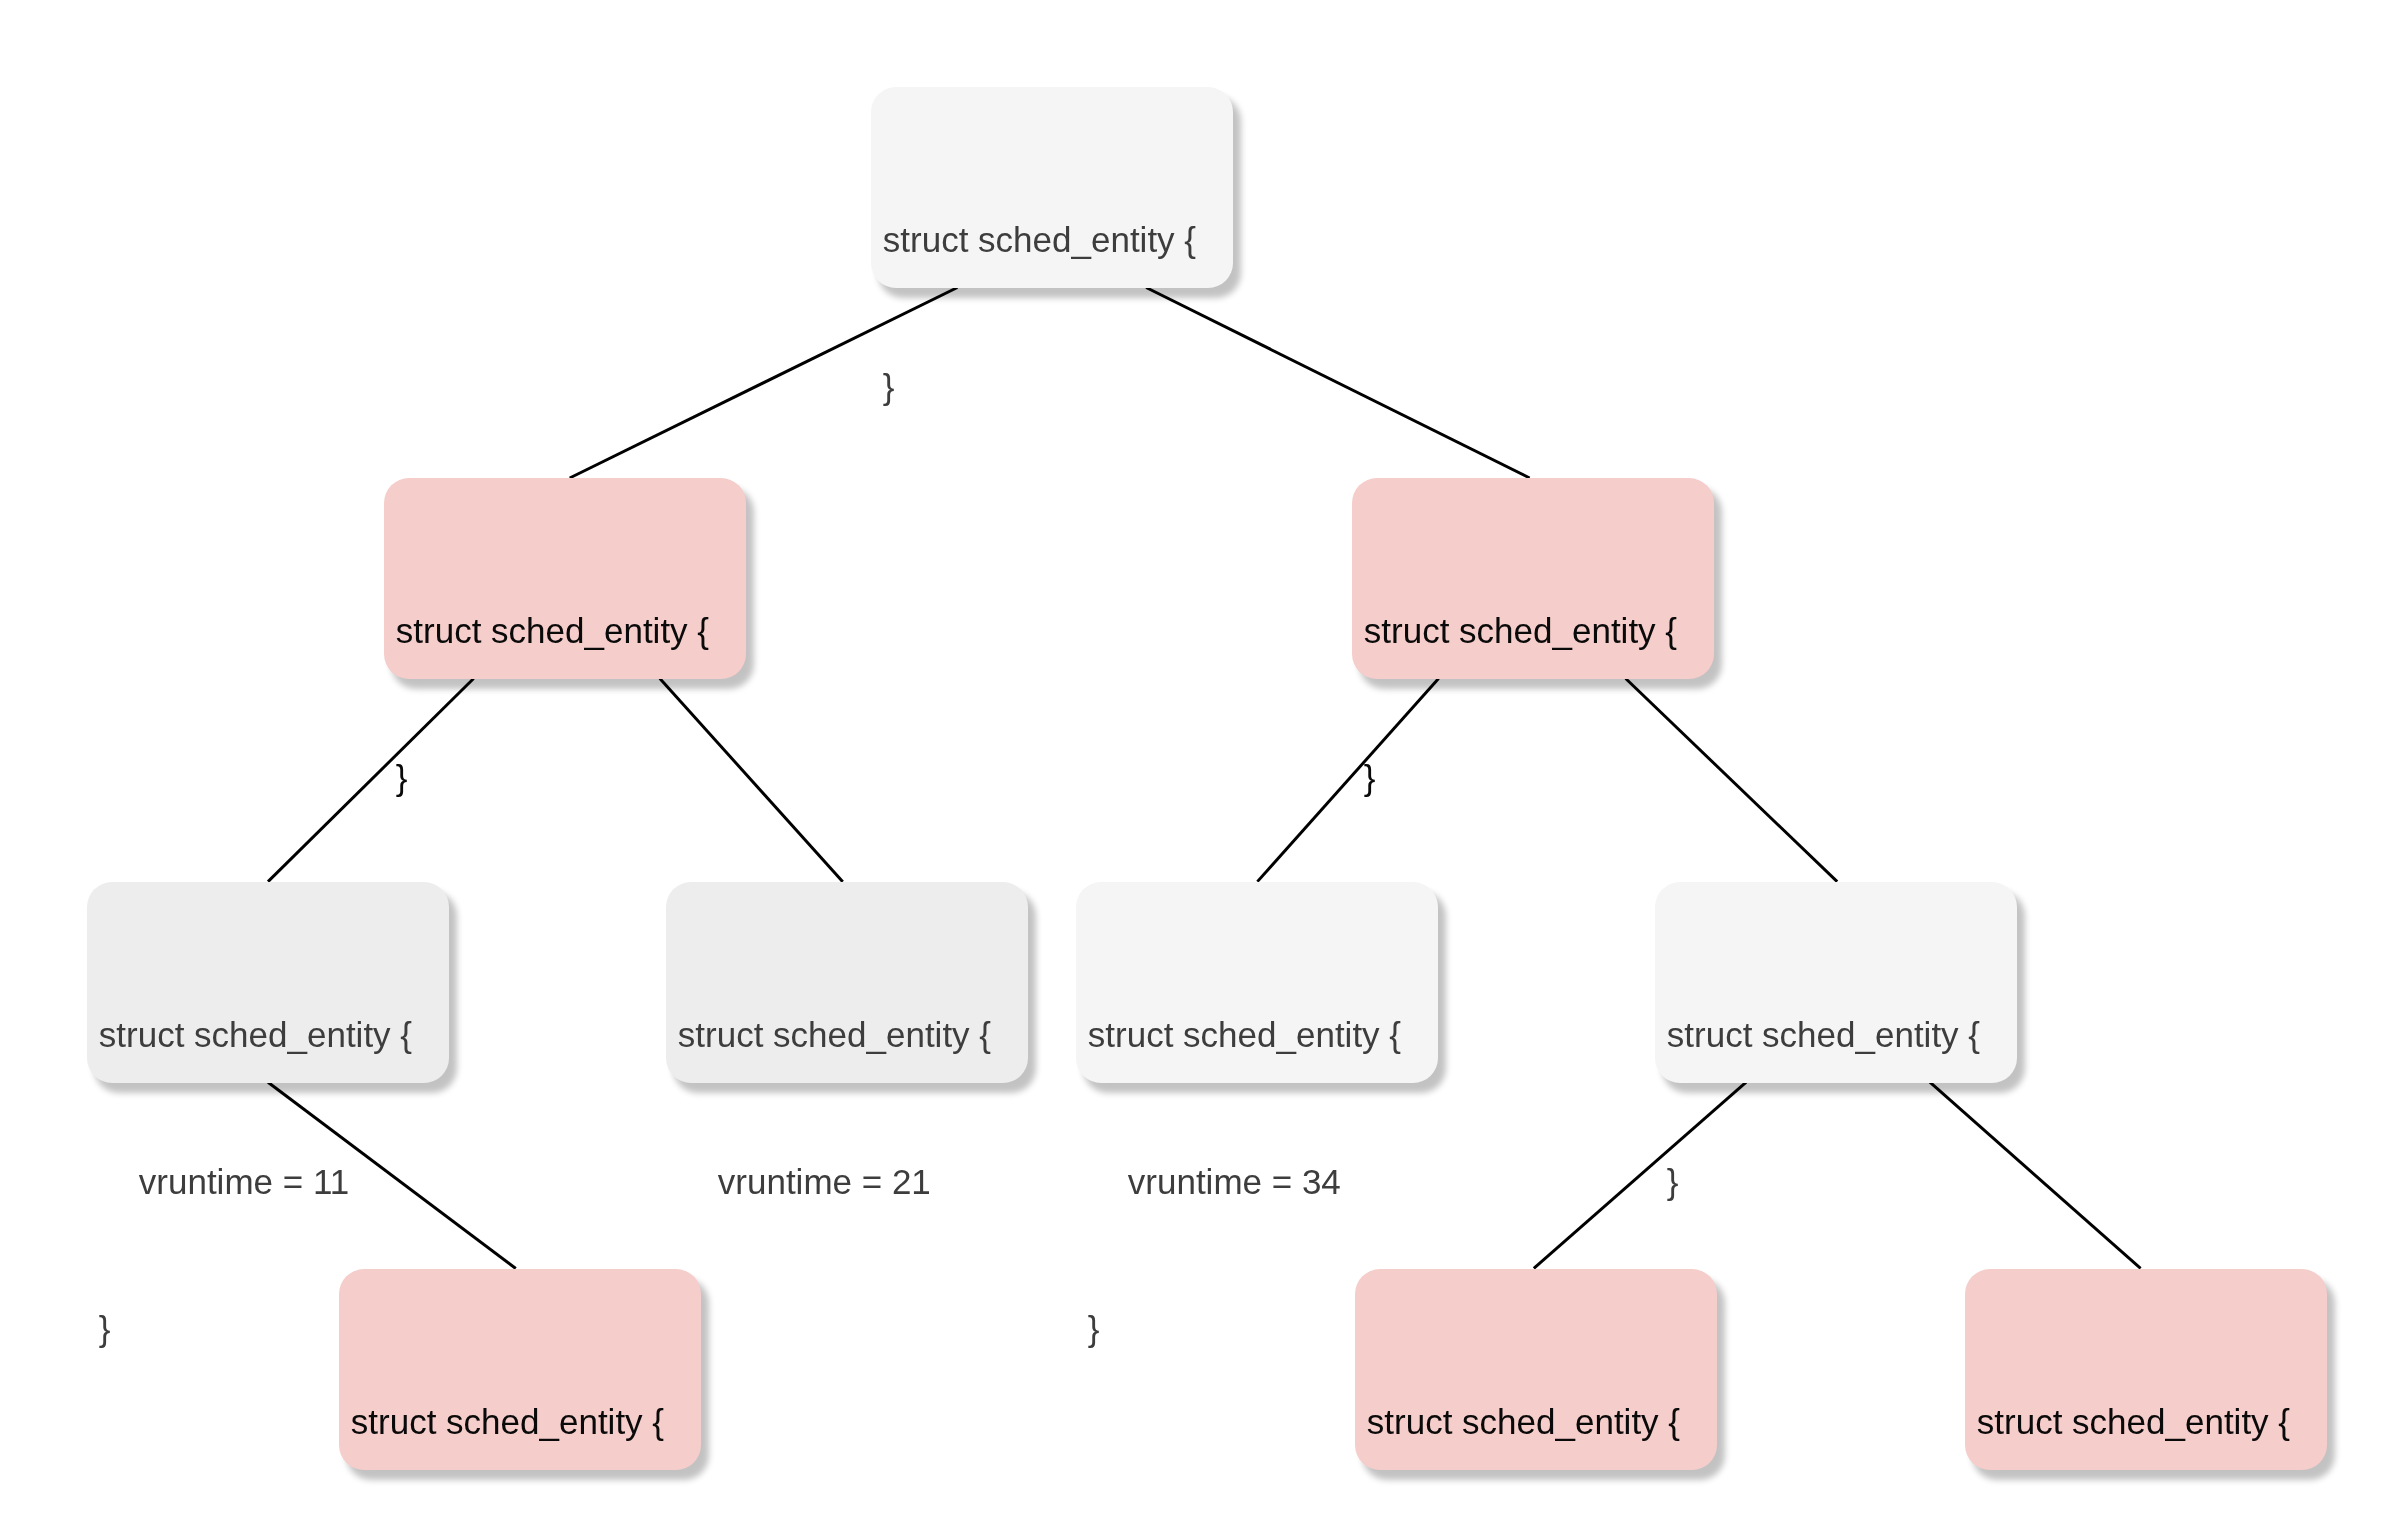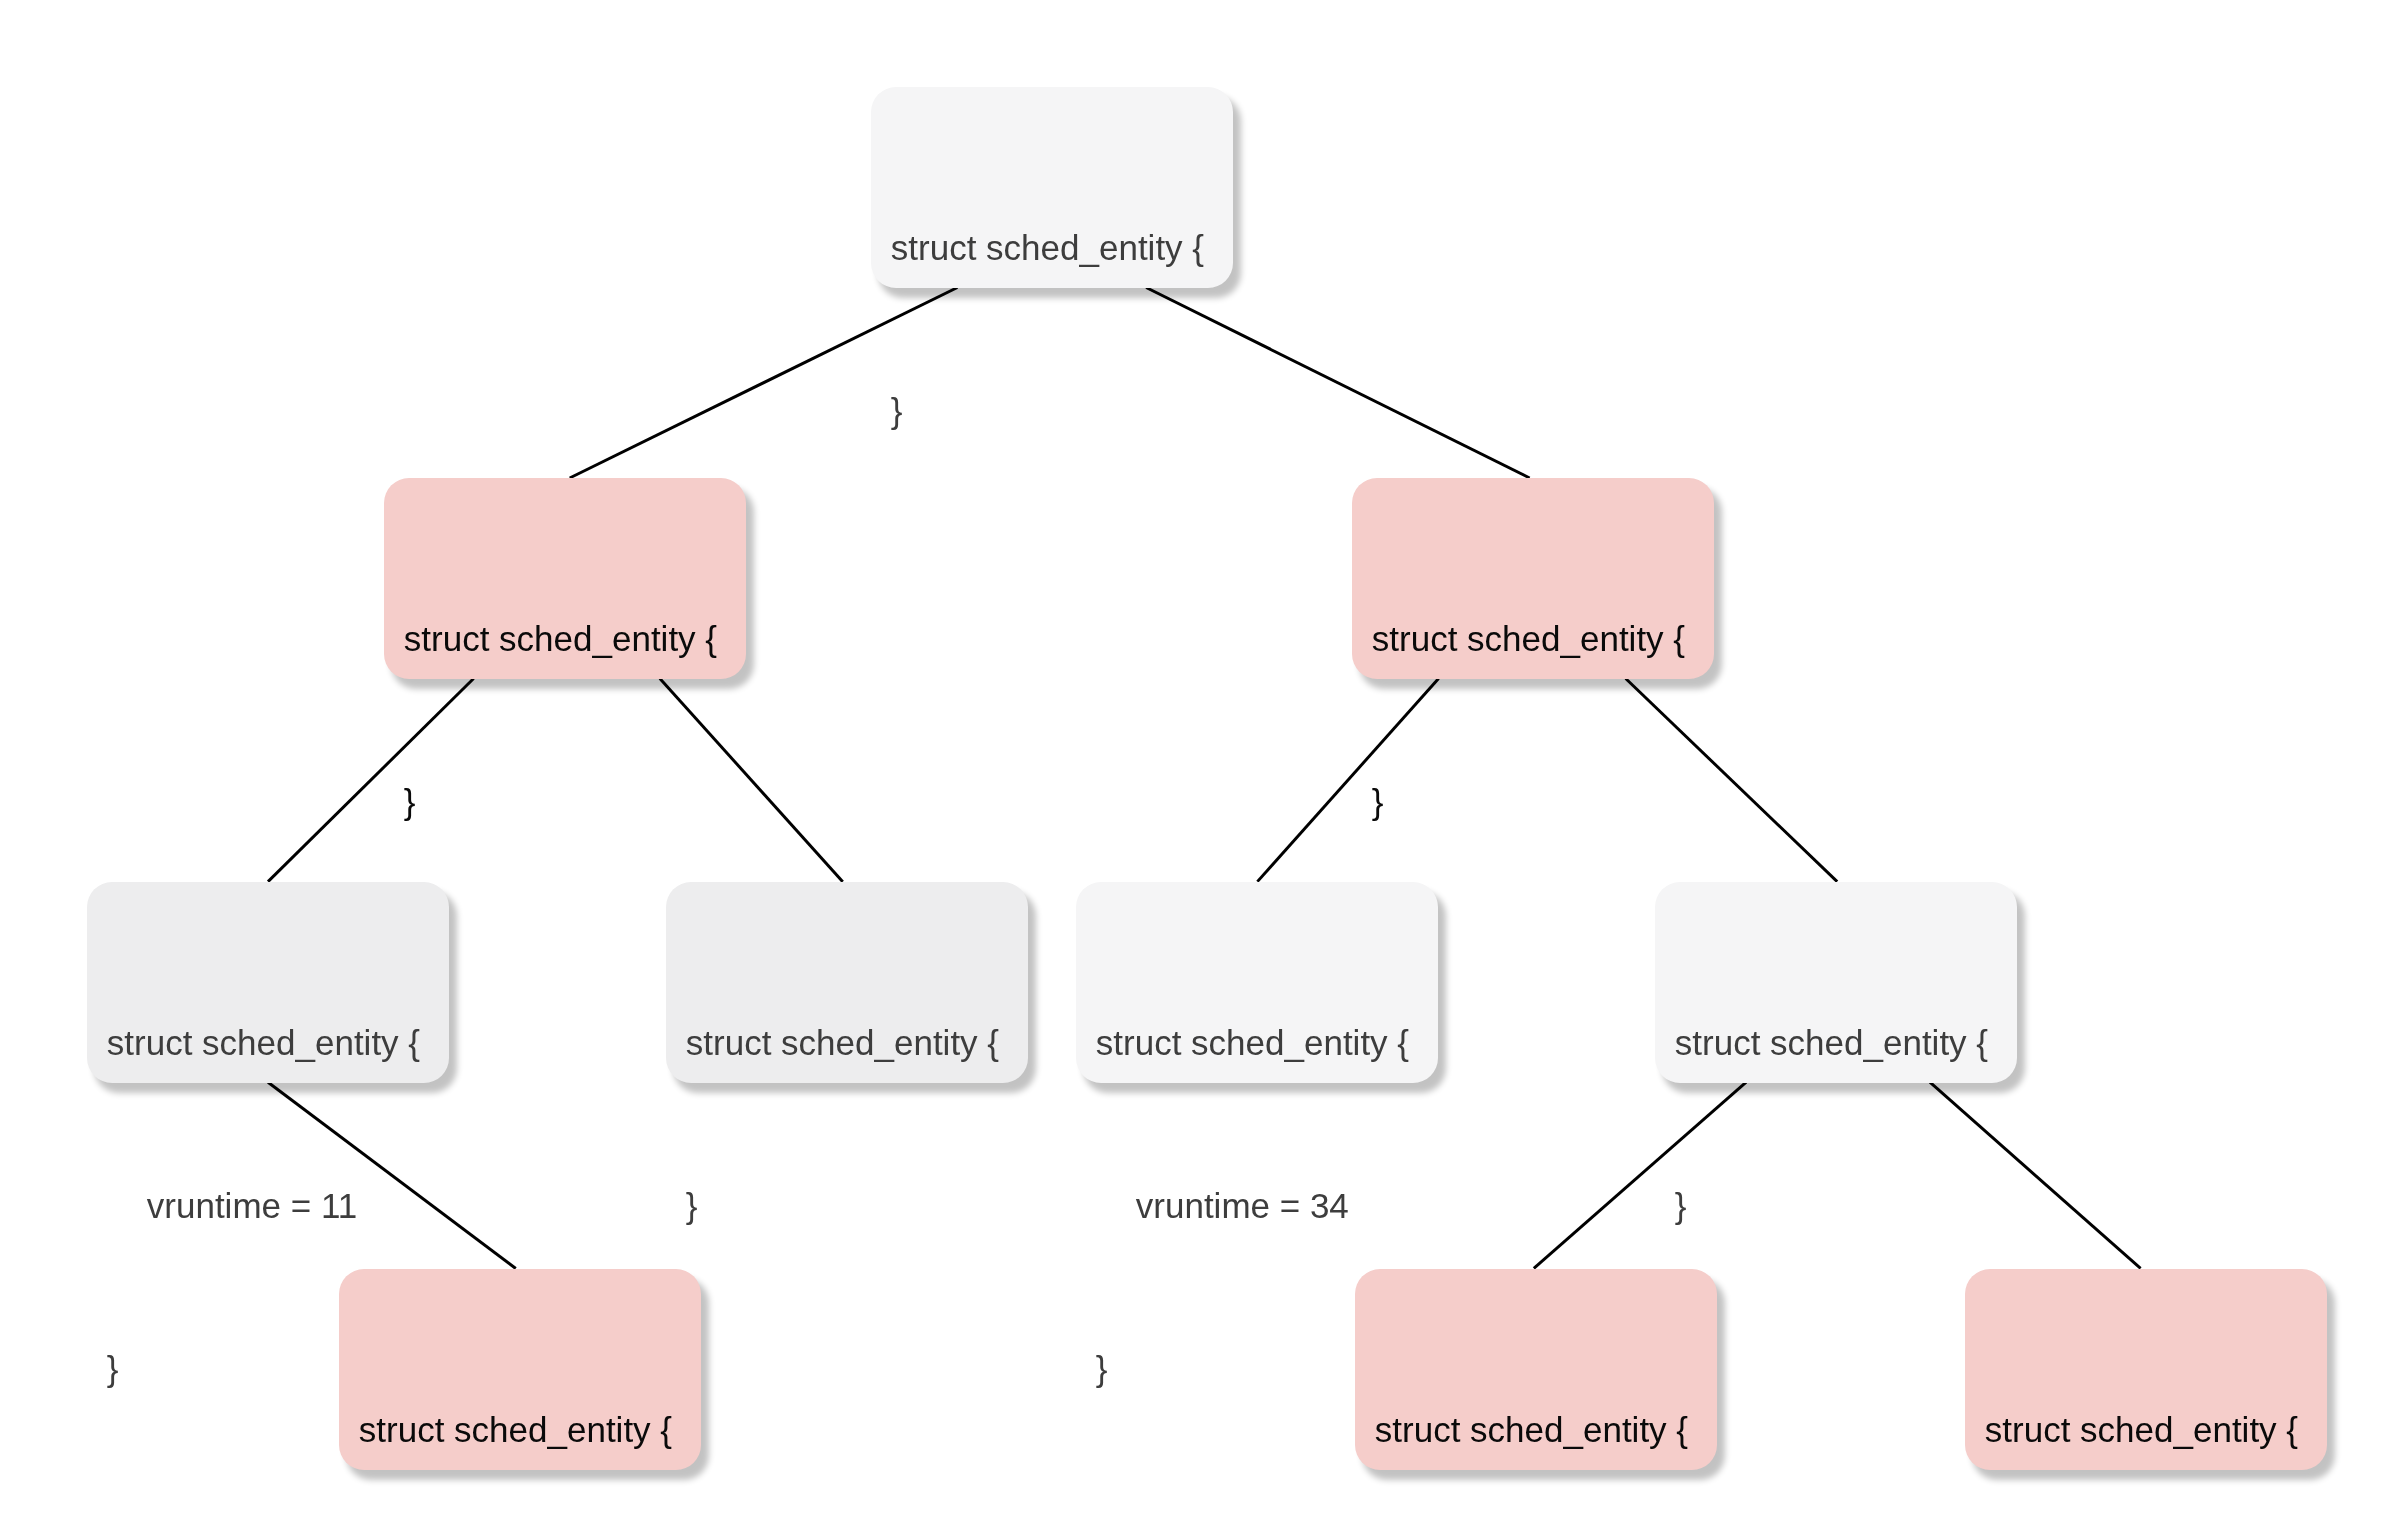--- a/index.html
+++ b/index.html
@@ -36,21 +36,21 @@
     padding: 30px 11.8px 0 11.8px;
     box-shadow: 7.6px 9.3px 5.9px rgba(0, 0, 0, 0.24);
     font-size: 35px;
     line-height: 49px;
     white-space: pre;
   }
   .node.white { background: #f5f5f6; color: #3d3d3d; }
   .node.gray  { background: #ededee; color: #3d3d3d; }
   .node.pink  { background: #f5cdca; color: #0a0a0a; }
   .node .l2 { padding-left: 40px; }
-  .node .l1, .node .l2, .node .l3 { margin: 8px; }
+  .node .l1, .node .l2, .node .l3 { margin: 0; }
 </style>
 </head>
 <body>
 
 <div id="stage">
 
   <svg id="edges" width="2401" height="1529" viewBox="0 0 2849 1814">
     <line x1="1136" y1="341" x2="676" y2="567"></line>
     <line x1="1360" y1="341" x2="1815" y2="567"></line>
     <line x1="562" y1="805" x2="318" y2="1046"></line>
@@ -78,20 +78,21 @@
   </div>
 
   <div class="node gray" style="left:87px; top:882px">
     <div class="l1">struct sched_entity {</div>
     <div class="l2">vruntime = 11</div>
     <div class="l3">}</div>
   </div>
 
   <div class="node gray" style="left:666px; top:882px">
     <div class="l1">struct sched_entity {</div>
+    <div class="l2">vruntime = 21</div>
     <div class="l3">}</div>
   </div>
 
   <div class="node white" style="left:1076px; top:882px">
     <div class="l1">struct sched_entity {</div>
     <div class="l2">vruntime = 34</div>
     <div class="l3">}</div>
   </div>
 
   <div class="node white" style="left:1655px; top:882px">

